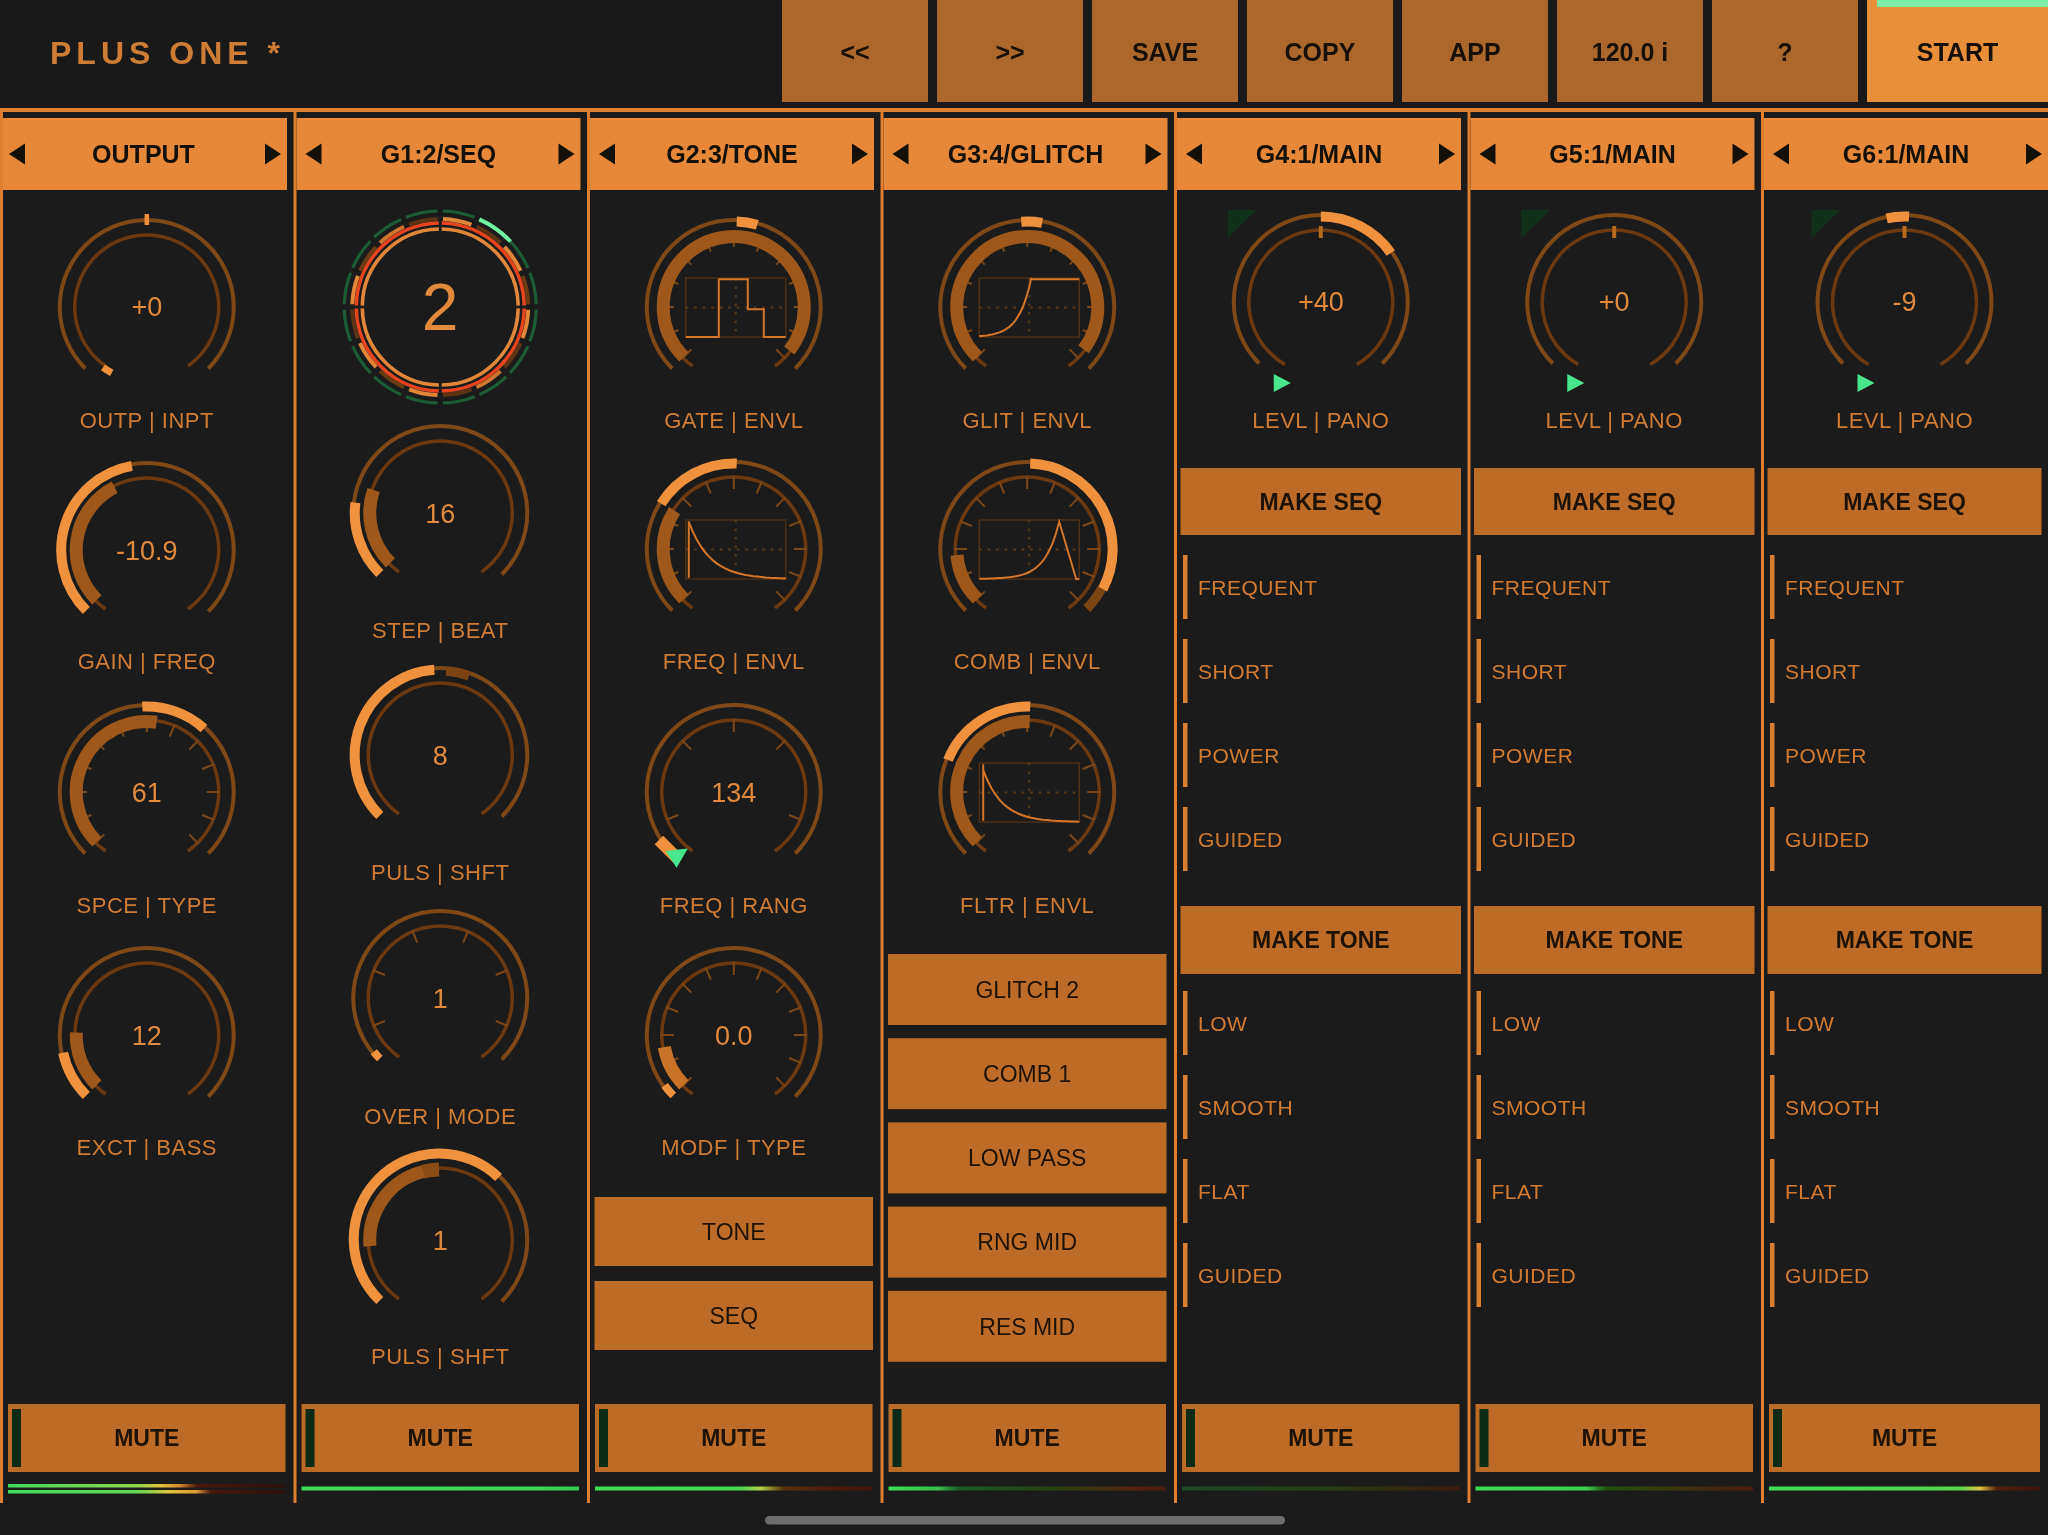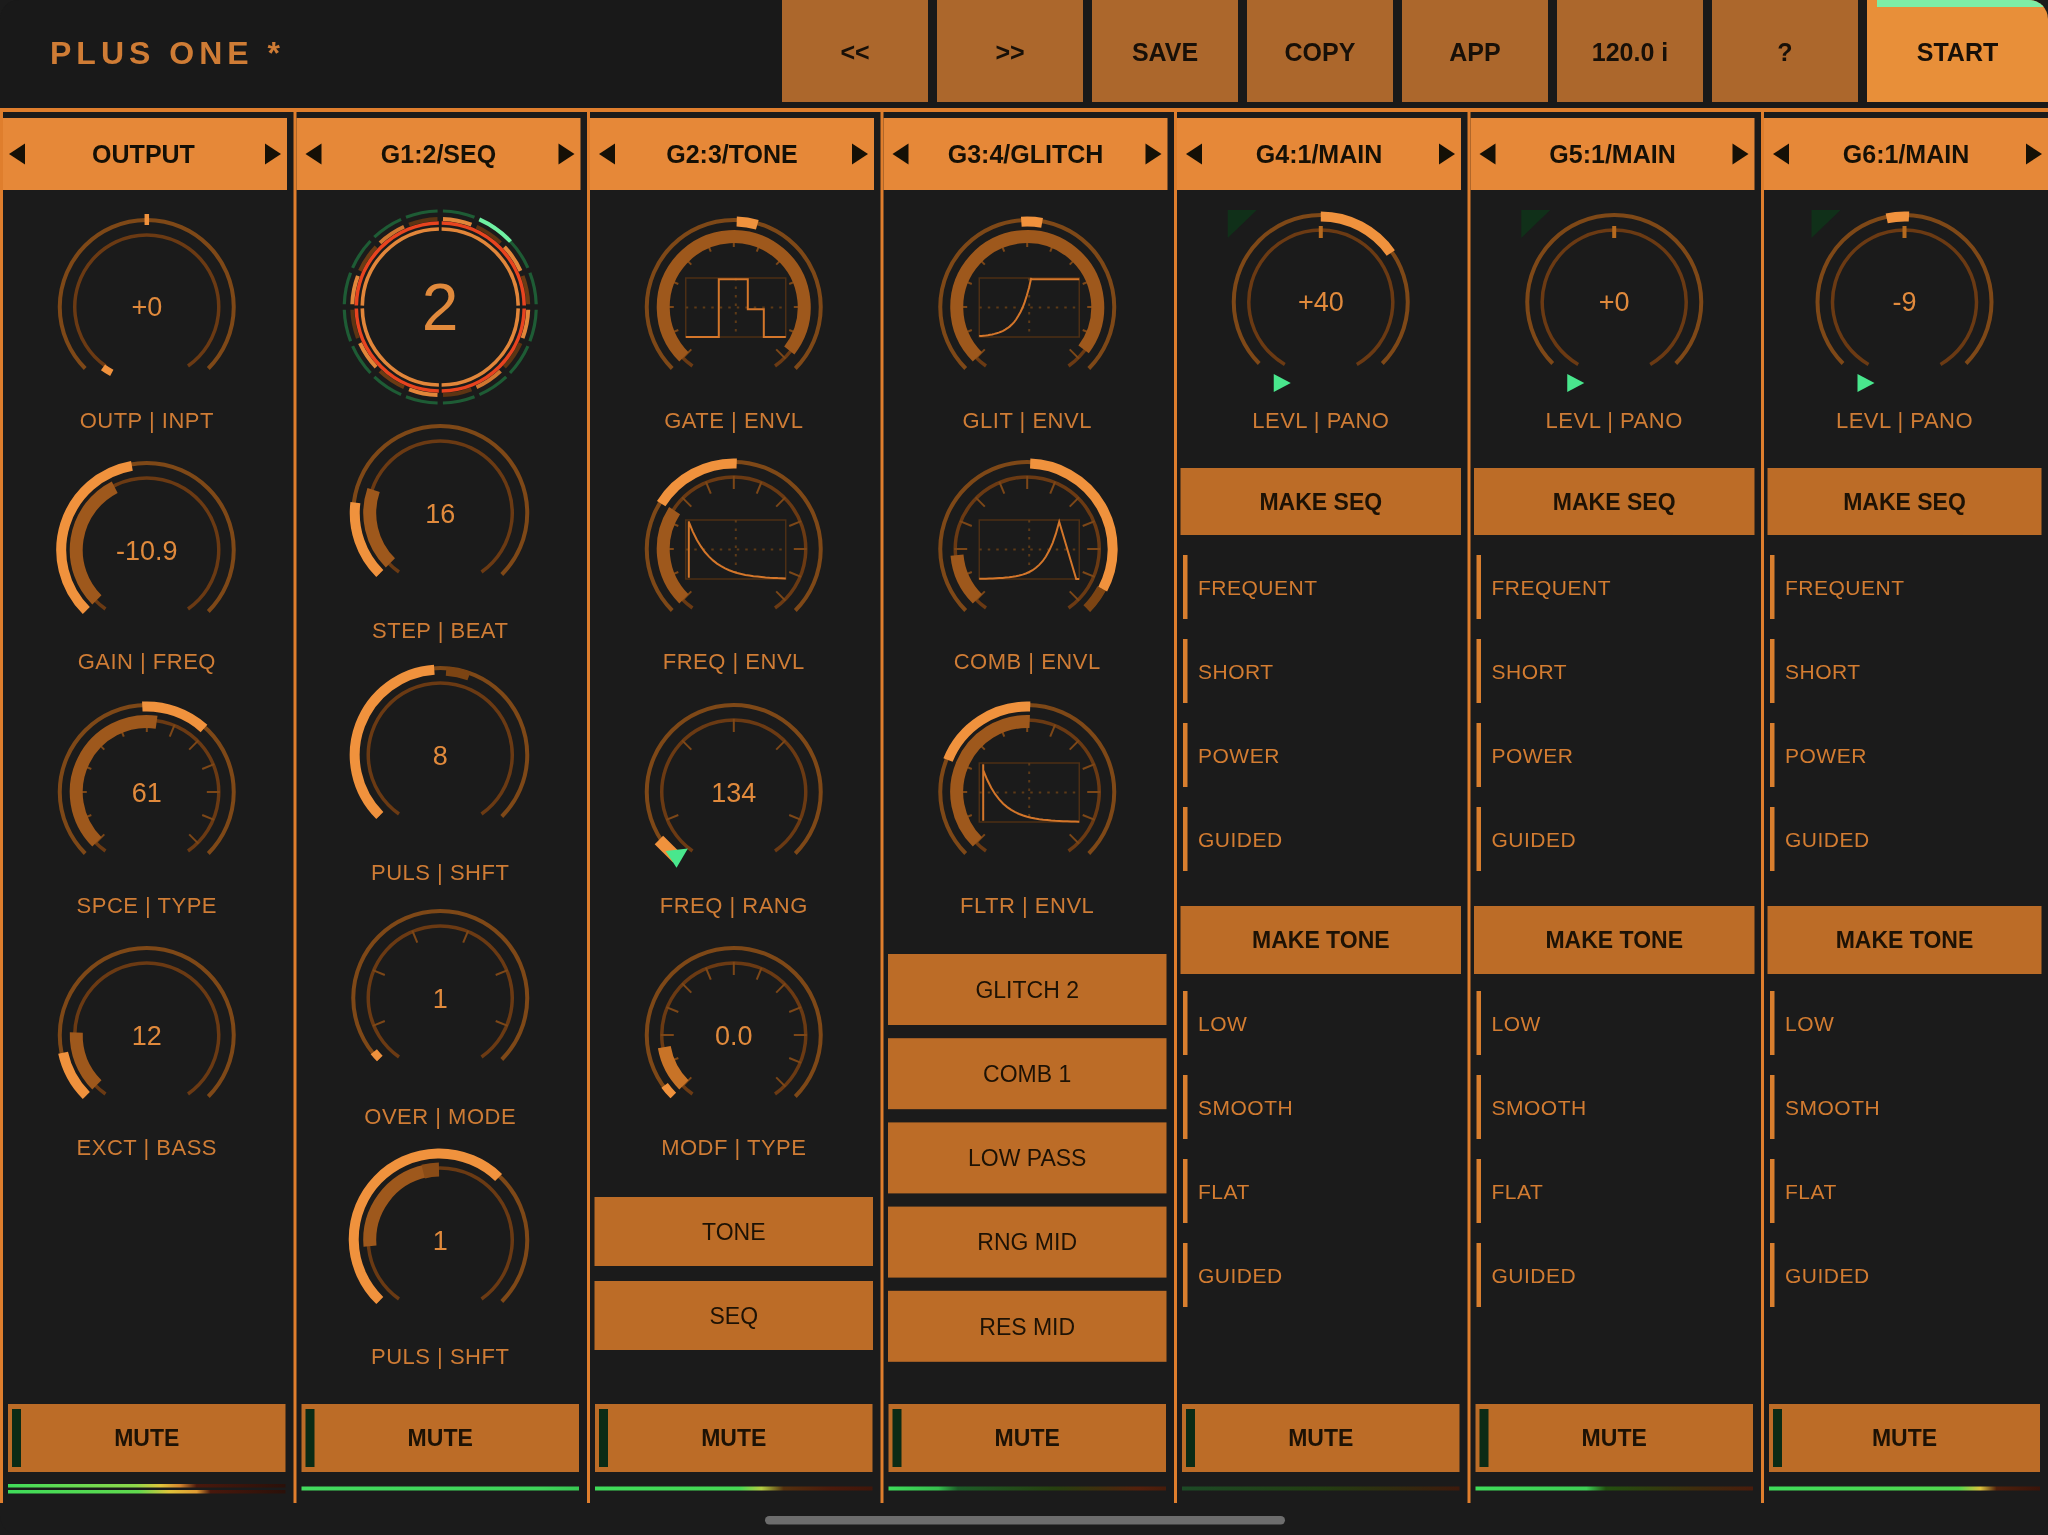--- a/index.html
+++ b/index.html
@@ -1,14 +1,14 @@
 <!DOCTYPE html>
 <html><head><meta charset="utf-8"><style>
 html,body{margin:0;padding:0;background:#1b1b1b;}
-#wrap{position:relative;width:2048px;height:1535px;background:#1b1b1b;overflow:hidden;border-radius:19px;}
+#wrap{position:relative;width:2048px;height:1535px;background:#1b1b1b;overflow:hidden;}
 </style></head>
 <body>
 <div id="wrap">
 <svg width="2048" height="1535" viewBox="0 0 2048 1535">
 <rect x="0.0" y="0.0" width="2048.0" height="108.0" fill="#191919"></rect>
 <text x="50.0" y="64.0" font-size="32" fill="#cf7c35" font-weight="bold" text-anchor="start" letter-spacing="5" font-family="Liberation Sans, sans-serif">PLUS ONE *</text>
 <rect x="782.0" y="0.0" width="146.0" height="102.0" fill="#ac672c"></rect>
 <text x="855.0" y="61.0" font-size="25" fill="#181008" font-weight="600" text-anchor="middle" letter-spacing="0" font-family="Liberation Sans, sans-serif">&lt;&lt;</text>
 <rect x="937.0" y="0.0" width="146.0" height="102.0" fill="#ac672c"></rect>
 <text x="1010.0" y="61.0" font-size="25" fill="#181008" font-weight="600" text-anchor="middle" letter-spacing="0" font-family="Liberation Sans, sans-serif">&gt;&gt;</text>

